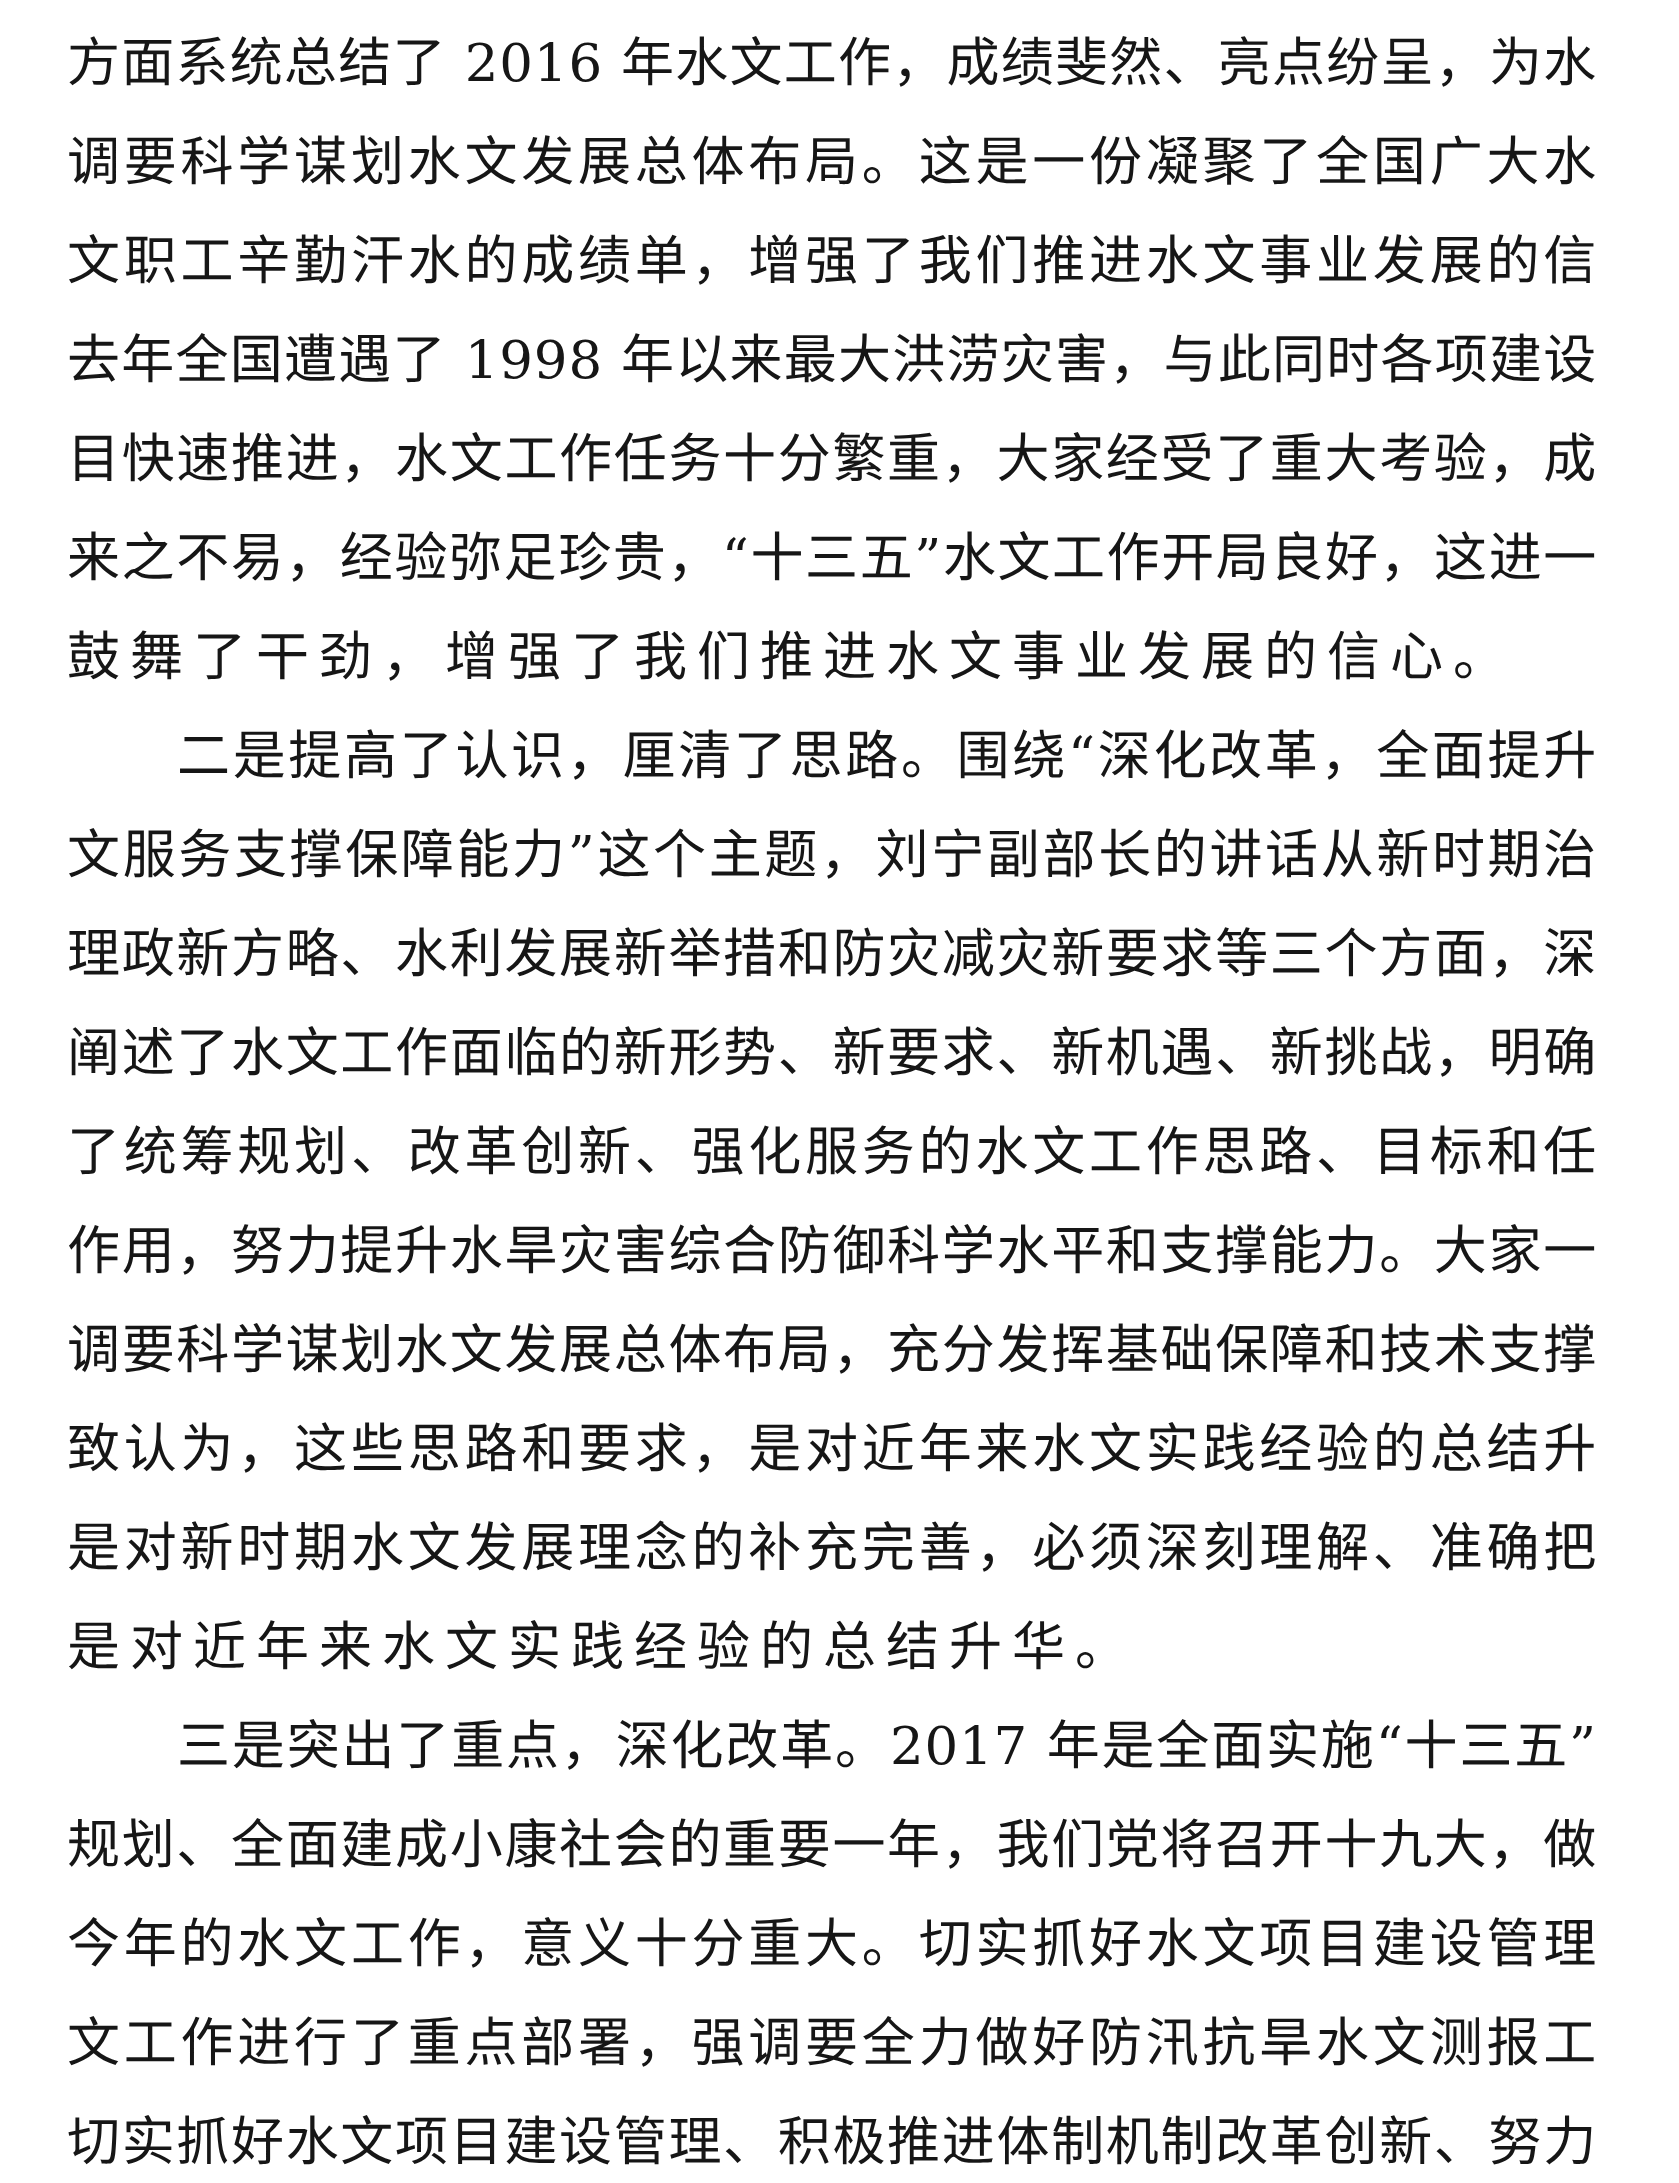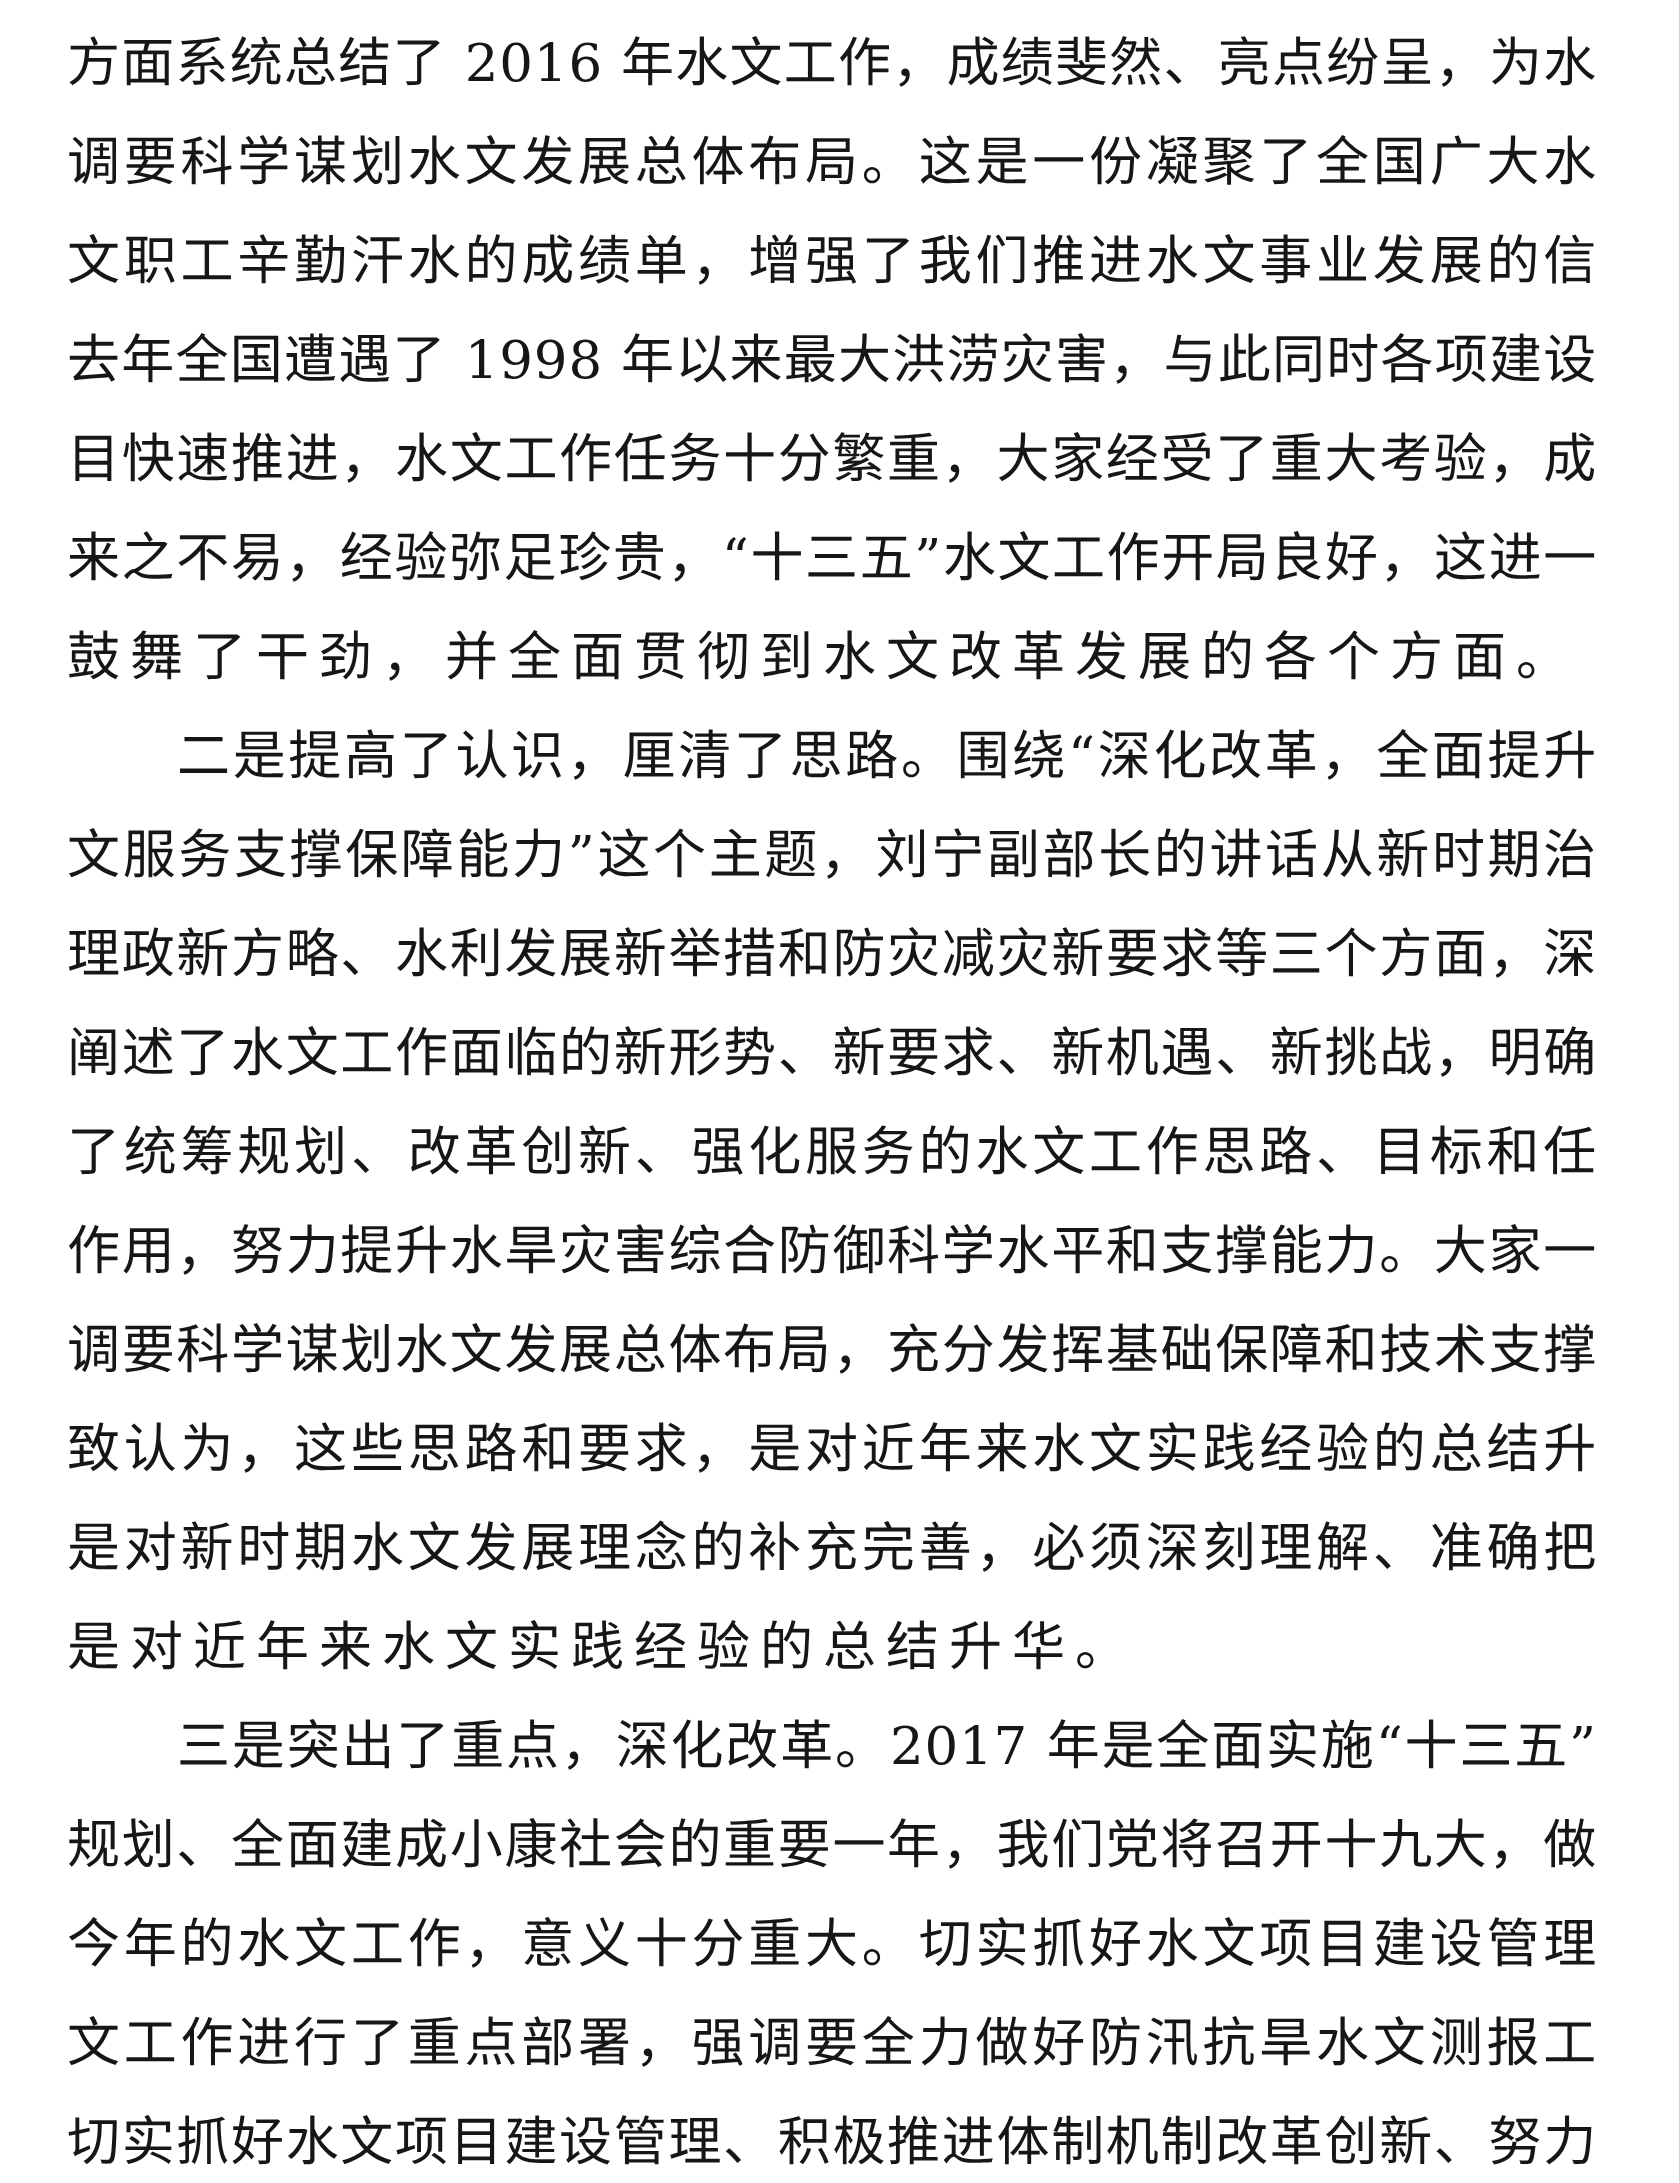--- a/index.html
+++ b/index.html
@@ -44,21 +44,21 @@
 <body>
 
 <div class="page">
   <div class="text-block" id="lines-container">
       <div class="line">方面系统总结了 2016 年水文工作，成绩斐然、亮点纷呈，为水利改</div>
       <div class="line">调要科学谋划水文发展总体布局。这是一份凝聚了全国广大水</div>
       <div class="line">文职工辛勤汗水的成绩单，增强了我们推进水文事业发展的信心。</div>
       <div class="line">去年全国遭遇了 1998 年以来最大洪涝灾害，与此同时各项建设项</div>
       <div class="line">目快速推进，水文工作任务十分繁重，大家经受了重大考验，成绩</div>
       <div class="line">来之不易，经验弥足珍贵，“十三五”水文工作开局良好，这进一步</div>
-      <div class="line no-fill">鼓舞了干劲，并全面贯彻到水文改革发展的各个方面。</div>
+      <div class="line no-fill">鼓舞了干劲，增强了我们推进水文事业发展的信心。</div>
       <div class="line indent"><span class="lead">二是提高了认识，厘清了思路。</span><span>围绕“深化改革，全面提升水</span></div>
       <div class="line">文服务支撑保障能力”这个主题，刘宁副部长的讲话从新时期治国</div>
       <div class="line">理政新方略、水利发展新举措和防灾减灾新要求等三个方面，深刻</div>
       <div class="line">阐述了水文工作面临的新形势、新要求、新机遇、新挑战，明确提出</div>
       <div class="line">了统筹规划、改革创新、强化服务的水文工作思路、目标和任务，强</div>
       <div class="line">作用，努力提升水旱灾害综合防御科学水平和支撑能力。大家一</div>
       <div class="line">调要科学谋划水文发展总体布局，充分发挥基础保障和技术支撑</div>
       <div class="line">致认为，这些思路和要求，是对近年来水文实践经验的总结升华，</div>
       <div class="line">是对新时期水文发展理念的补充完善，必须深刻理解、准确把握，</div>
       <div class="line no-fill">是对近年来水文实践经验的总结升华。</div>

